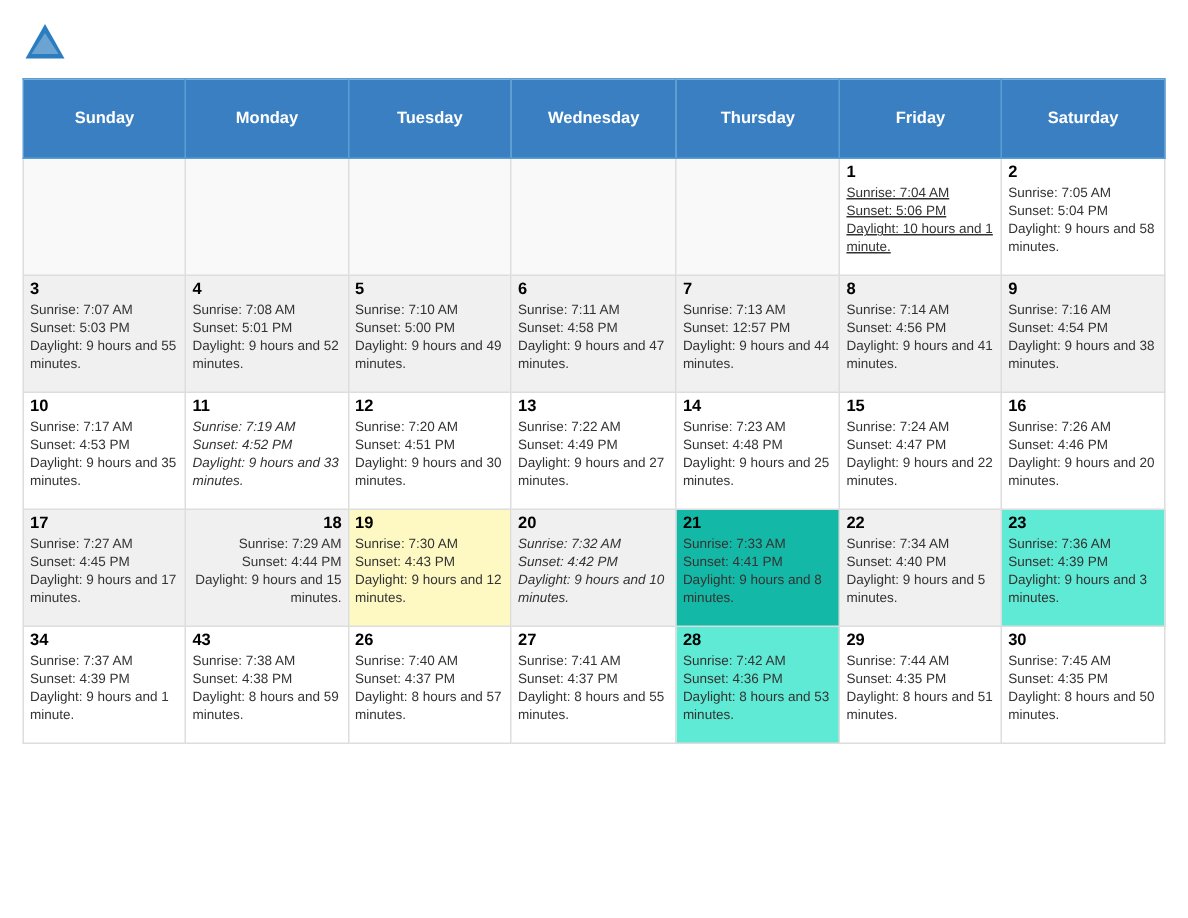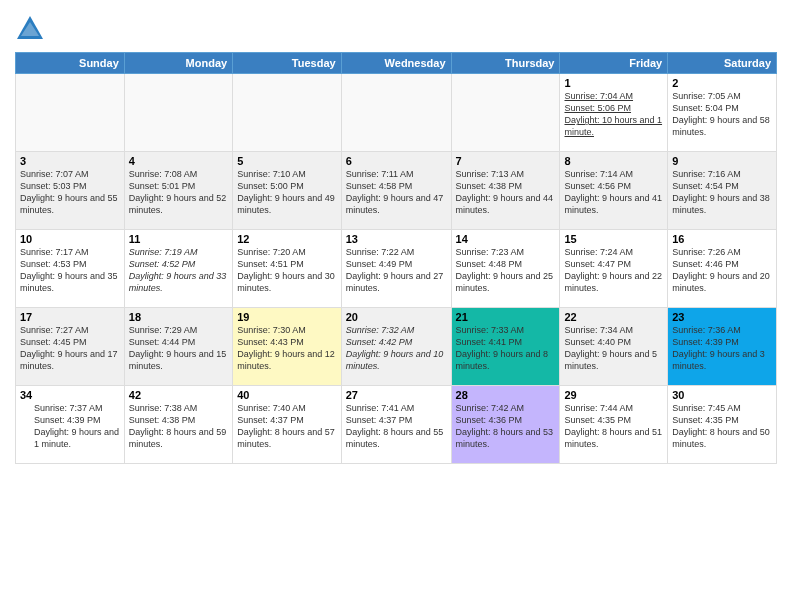--- a/index.html
+++ b/index.html
@@ -54,22 +54,22 @@
     }
     .calendar {
       width: 100%;
       border-collapse: collapse;
     }
     .calendar th {
       background: #3a7fc1;
       color: #fff;
       font-size: 11px;
       font-weight: bold;
-      padding: 4px 5px;
-      text-align: right;
+      padding: 20px 5px;
+      text-align: center;
       border: 1px solid #5a9fd4;
     }
     .calendar td {
       vertical-align: top;
       font-size: 9px;
       padding: 3px 4px;
       border: 1px solid #ddd;
       width: 113px;
       height: 78px;
       background: #fff;
@@ -169,21 +169,21 @@
           </td>
           <td style="background: rgb(240, 240, 240);">
             <span class="day-num">6</span>
             <div class="day-info" style="white-space: pre-line;">Sunrise: 7:11 AM
 Sunset: 4:58 PM
 Daylight: 9 hours and 47 minutes.</div>
           </td>
           <td style="background: rgb(240, 240, 240);">
             <span class="day-num">7</span>
             <div class="day-info" style="white-space: pre-line;">Sunrise: 7:13 AM
-Sunset: 4:38 PM
+Sunset: 12:57 PM
 Daylight: 9 hours and 44 minutes.</div>
           </td>
           <td style="background: rgb(240, 240, 240);">
             <span class="day-num">8</span>
             <div class="day-info" style="white-space: pre-line;">Sunrise: 7:14 AM
 Sunset: 4:56 PM
 Daylight: 9 hours and 41 minutes.</div>
           </td>
           <td style="background: rgb(240, 240, 240);">
             <span class="day-num">9</span>
@@ -236,21 +236,21 @@
 Daylight: 9 hours and 20 minutes.</div>
           </td>
         </tr>
         <tr>
           <td style="background: rgb(240, 240, 240);">
             <span class="day-num">17</span>
             <div class="day-info" style="white-space: pre-line;">Sunrise: 7:27 AM
 Sunset: 4:45 PM
 Daylight: 9 hours and 17 minutes.</div>
           </td>
-          <td style="background: rgb(240, 240, 240);">
+          <td style="background: rgb(240, 240, 240); text-align: right;">
             <span class="day-num">18</span>
             <div class="day-info" style="white-space: pre-line;">Sunrise: 7:29 AM
 Sunset: 4:44 PM
 Daylight: 9 hours and 15 minutes.</div>
           </td>
           <td style="background: #fef9c3;">
             <span class="day-num">19</span>
             <div class="day-info" style="white-space: pre-line;">Sunrise: 7:30 AM
 Sunset: 4:43 PM
 Daylight: 9 hours and 12 minutes.</div>
@@ -266,53 +266,53 @@
             <div class="day-info" style="white-space: pre-line;">Sunrise: 7:33 AM
 Sunset: 4:41 PM
 Daylight: 9 hours and 8 minutes.</div>
           </td>
           <td style="background: rgb(240, 240, 240);">
             <span class="day-num">22</span>
             <div class="day-info" style="white-space: pre-line;">Sunrise: 7:34 AM
 Sunset: 4:40 PM
 Daylight: 9 hours and 5 minutes.</div>
           </td>
-          <td style="background: #0ea5e9;">
+          <td style="background: #5eead4;">
             <span class="day-num">23</span>
             <div class="day-info" style="white-space: pre-line;">Sunrise: 7:36 AM
 Sunset: 4:39 PM
 Daylight: 9 hours and 3 minutes.</div>
           </td>
         </tr>
         <tr>
           <td style="background: rgb(255, 255, 255);">
             <span class="day-num">34</span>
-            <div class="day-info" style="white-space: pre-line; margin-left: 14px;">Sunrise: 7:37 AM
+            <div class="day-info" style="white-space: pre-line;">Sunrise: 7:37 AM
 Sunset: 4:39 PM
 Daylight: 9 hours and 1 minute.</div>
           </td>
           <td style="background: rgb(255, 255, 255);">
-            <span class="day-num">42</span>
+            <span class="day-num">43</span>
             <div class="day-info" style="white-space: pre-line;">Sunrise: 7:38 AM
 Sunset: 4:38 PM
 Daylight: 8 hours and 59 minutes.</div>
           </td>
           <td style="background: rgb(255, 255, 255);">
-            <span class="day-num">40</span>
+            <span class="day-num">26</span>
             <div class="day-info" style="white-space: pre-line;">Sunrise: 7:40 AM
 Sunset: 4:37 PM
 Daylight: 8 hours and 57 minutes.</div>
           </td>
           <td style="background: rgb(255, 255, 255);">
             <span class="day-num">27</span>
             <div class="day-info" style="white-space: pre-line;">Sunrise: 7:41 AM
 Sunset: 4:37 PM
 Daylight: 8 hours and 55 minutes.</div>
           </td>
-          <td style="background: #c4b5fd;">
+          <td style="background: #5eead4;">
             <span class="day-num">28</span>
             <div class="day-info" style="white-space: pre-line;">Sunrise: 7:42 AM
 Sunset: 4:36 PM
 Daylight: 8 hours and 53 minutes.</div>
           </td>
           <td style="background: rgb(255, 255, 255);">
             <span class="day-num">29</span>
             <div class="day-info" style="white-space: pre-line;">Sunrise: 7:44 AM
 Sunset: 4:35 PM
 Daylight: 8 hours and 51 minutes.</div>

